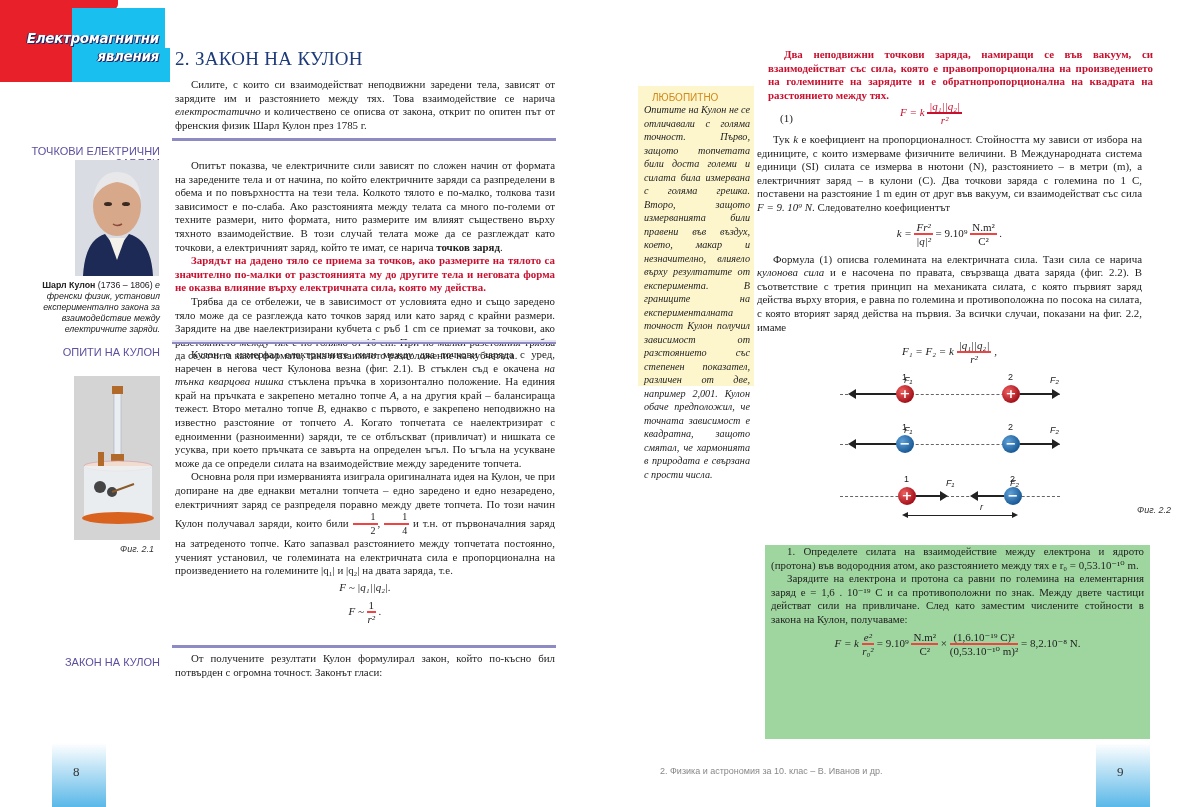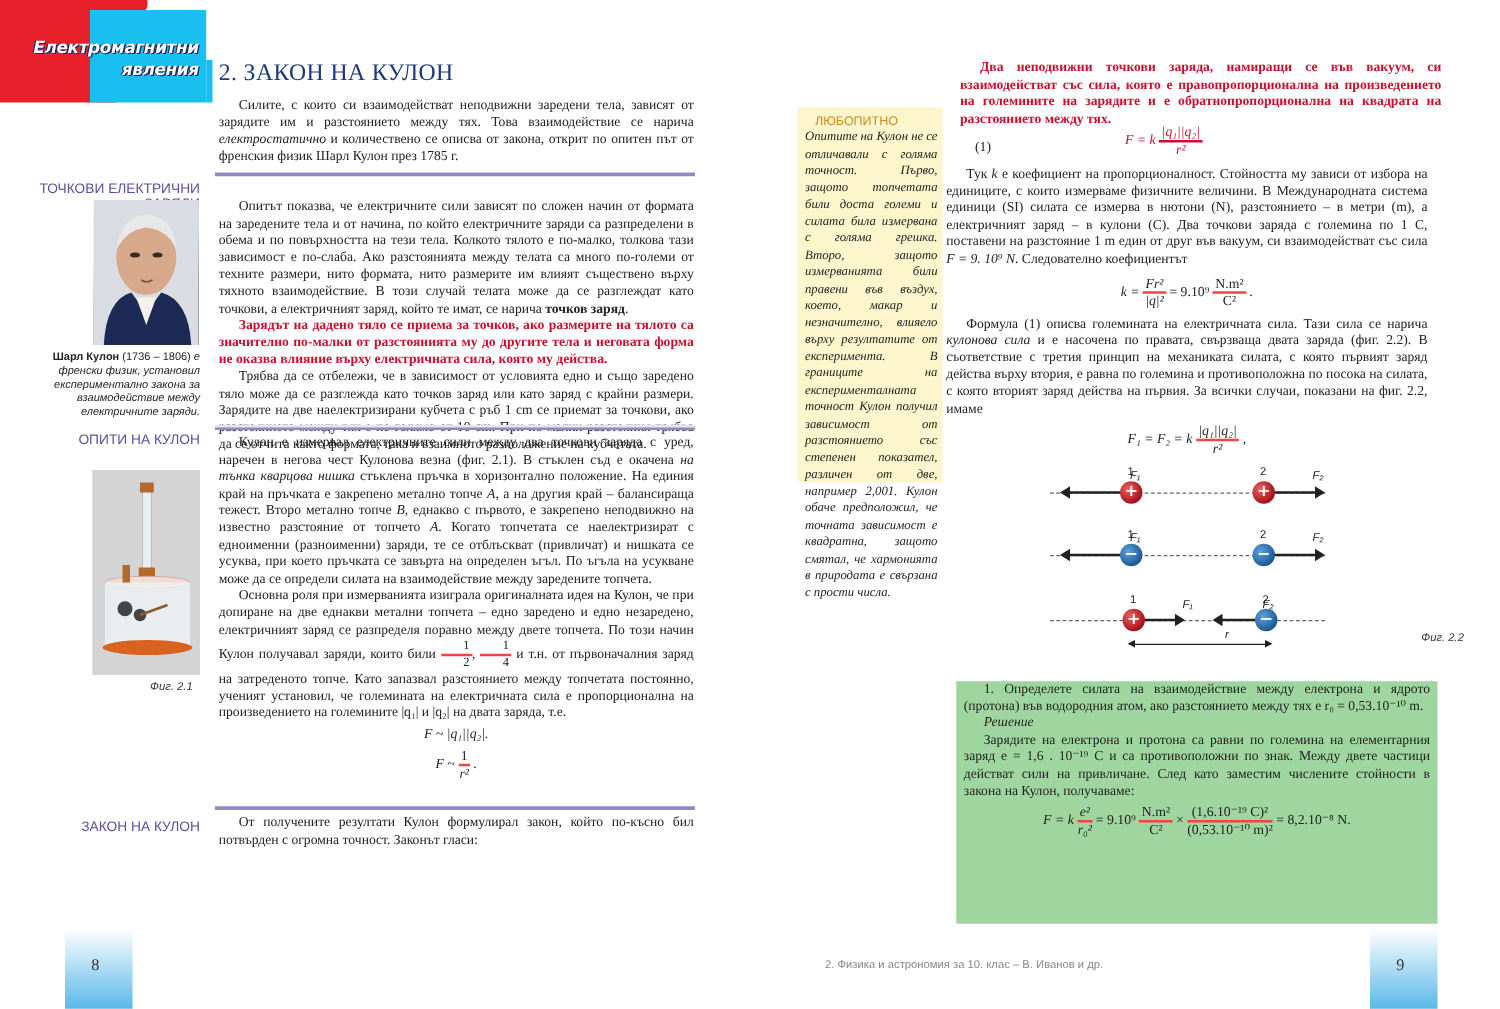--- a/index.html
+++ b/index.html
@@ -206,21 +206,20 @@
   <div style="position:absolute; left:66px; top:145px; width:108px; height:1px; background:#222;"></div>
   <div style="position:absolute; left:62px; top:142px; border-right:6px solid #222; border-top:3px solid transparent; border-bottom:3px solid transparent;"></div>
   <div style="position:absolute; left:172px; top:142px; border-left:6px solid #222; border-top:3px solid transparent; border-bottom:3px solid transparent;"></div>
   <div class="fl" style="left:116px; top:132px;">r</div>
 </div>
 <div class="abs fig-label" style="left:1105px; top:505px;margin-left:32px;">Фиг. 2.2</div>
 
 <div class="abs apply">
   <div class="body-text">
     <p>1. Определете силата на взаимодействие между електрона и ядрото (протона) във водородния атом, ако разстоянието между тях е r₀ = 0,53.10⁻¹⁰ m.</p>
-    <p style="font-style:italic;">Решение</p>
     <p>Зарядите на електрона и протона са равни по големина на елементарния заряд e = 1,6 . 10⁻¹⁹ C и са противоположни по знак. Между двете частици действат сили на привличане. След като заместим числените стойности в закона на Кулон, получаваме:</p>
     <div class="eq" style="margin:4px 0;">
       <span>F = k</span>
       <span class="frac"><span class="n">e²</span><span class="d">r₀²</span></span>
       <span style="font-style:normal;">= 9.10⁹</span>
       <span class="frac" style="font-style:normal;"><span class="n">N.m²</span><span class="d">C²</span></span>
       <span style="font-style:normal;">×</span>
       <span class="frac" style="font-style:normal;"><span class="n">(1,6.10⁻¹⁹ C)²</span><span class="d">(0,53.10⁻¹⁰ m)²</span></span>
       <span style="font-style:normal;">= 8,2.10⁻⁸ N.</span>
     </div>

